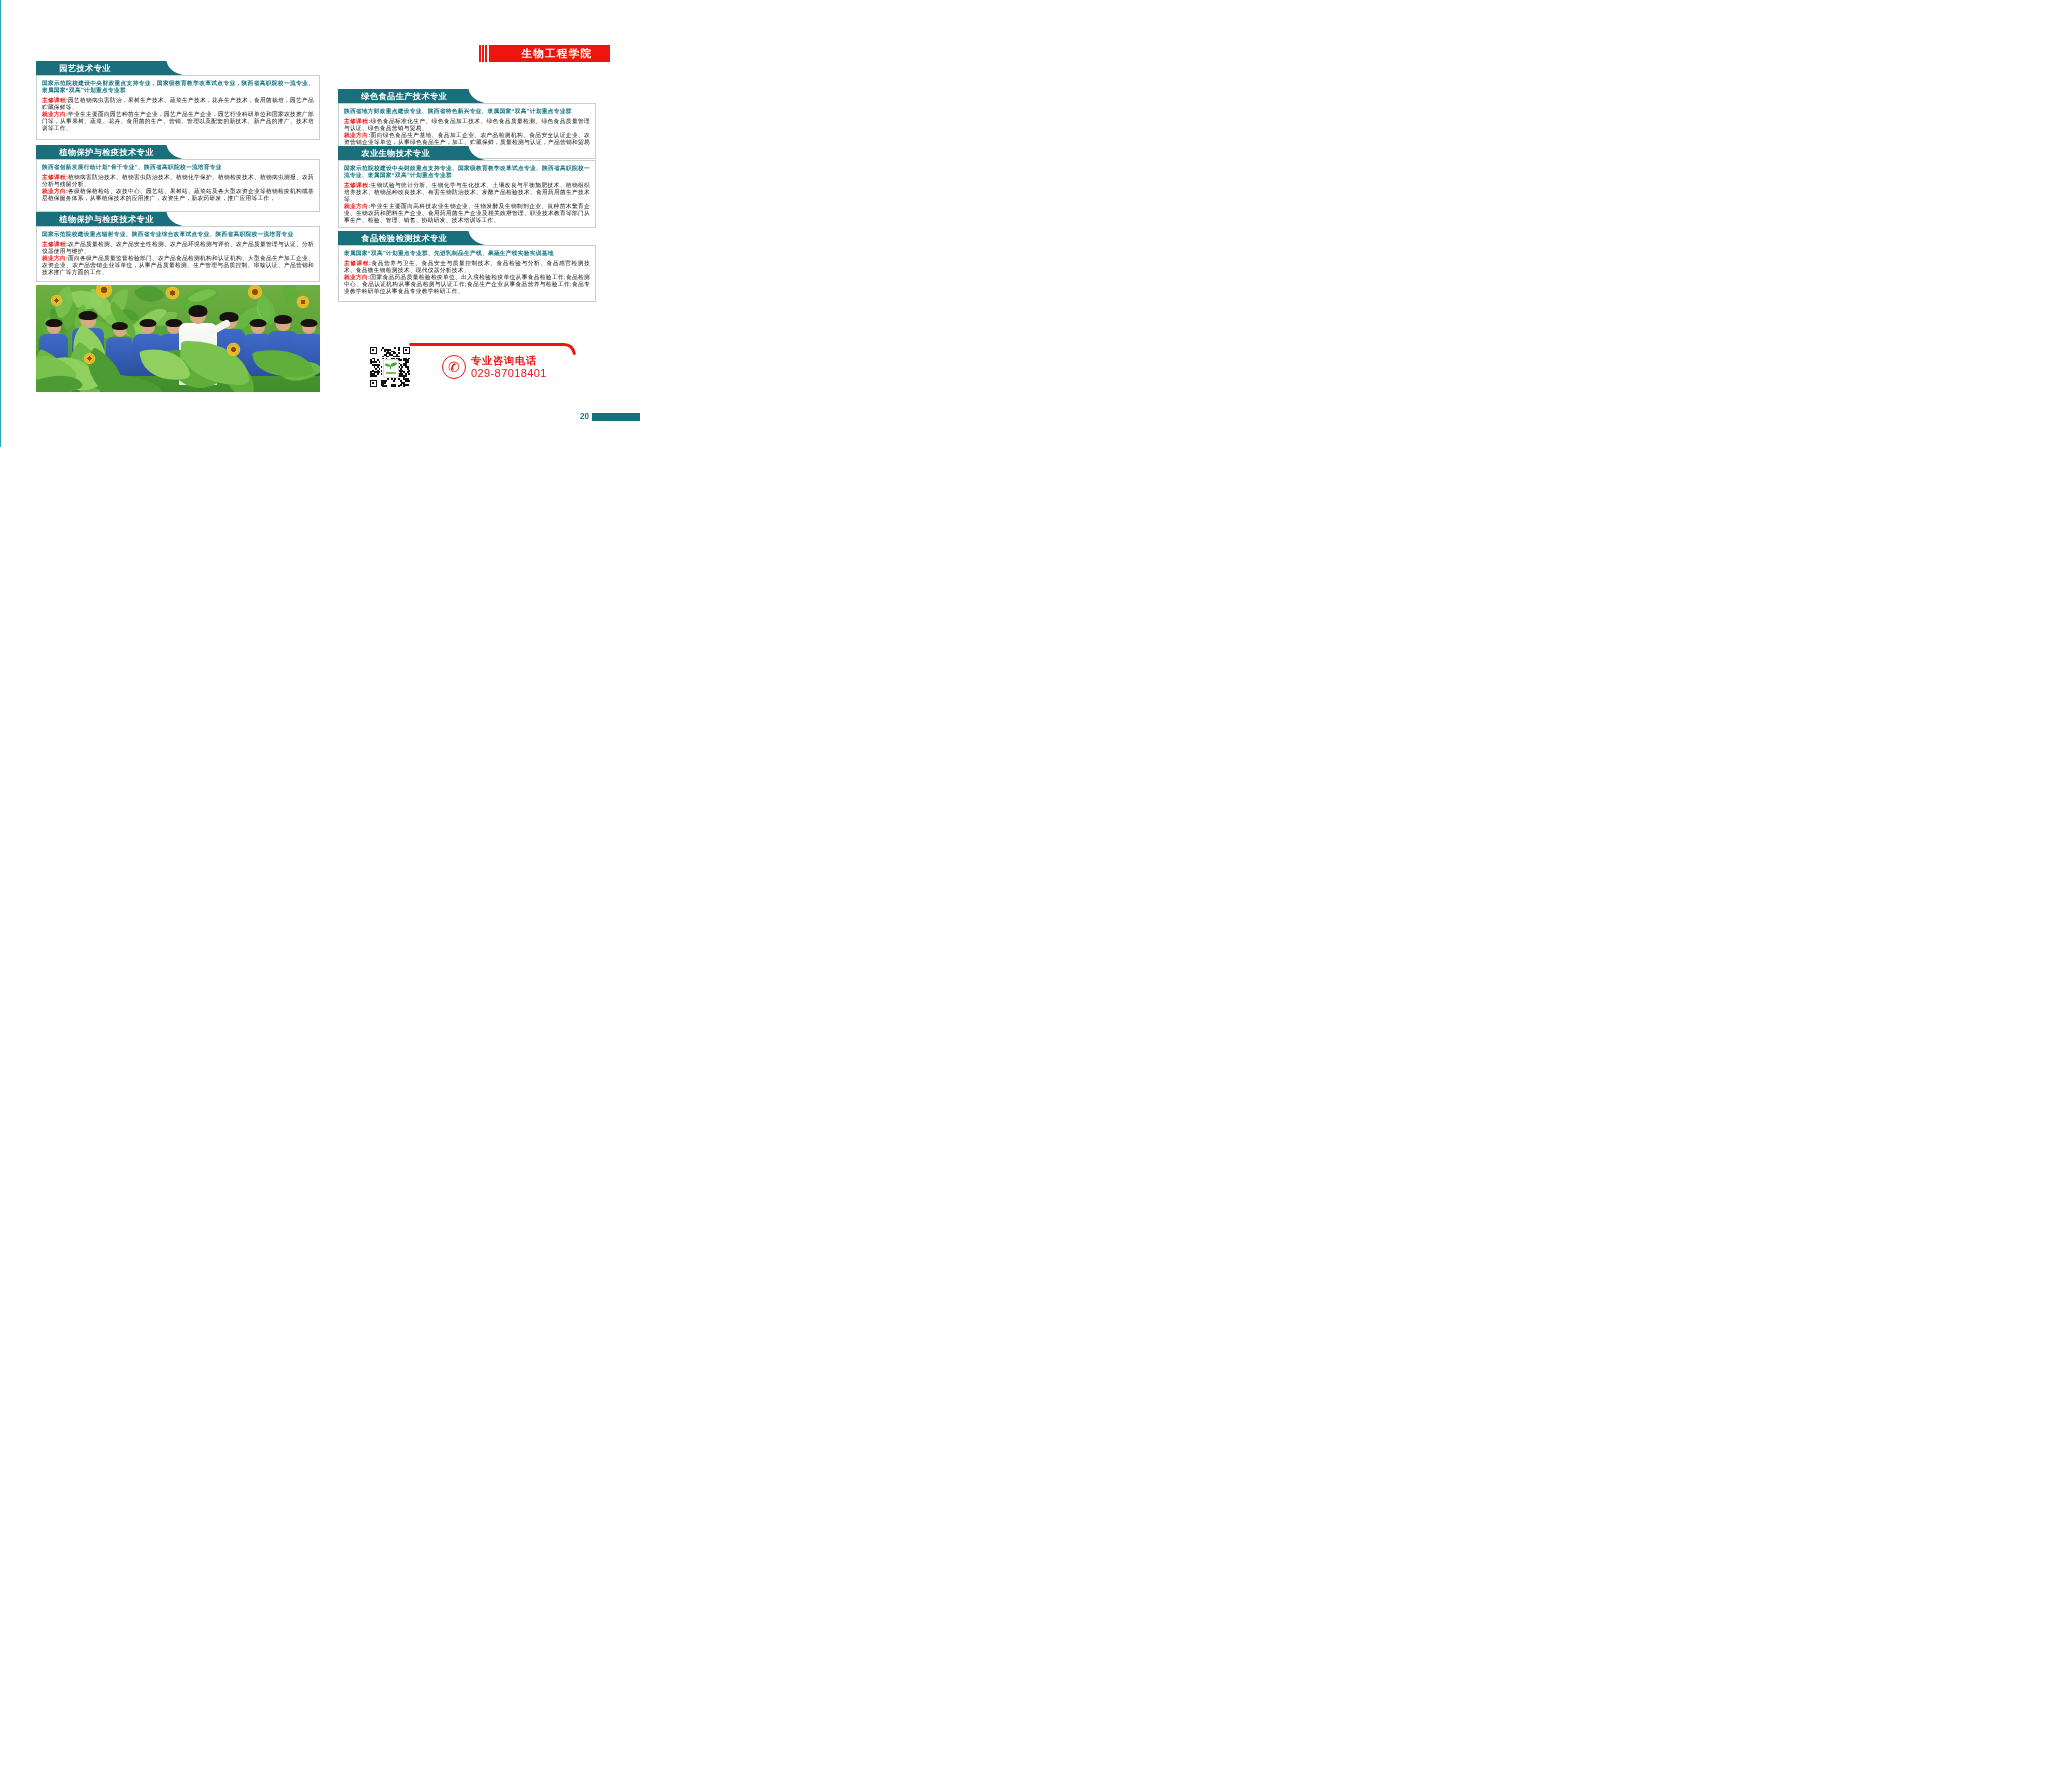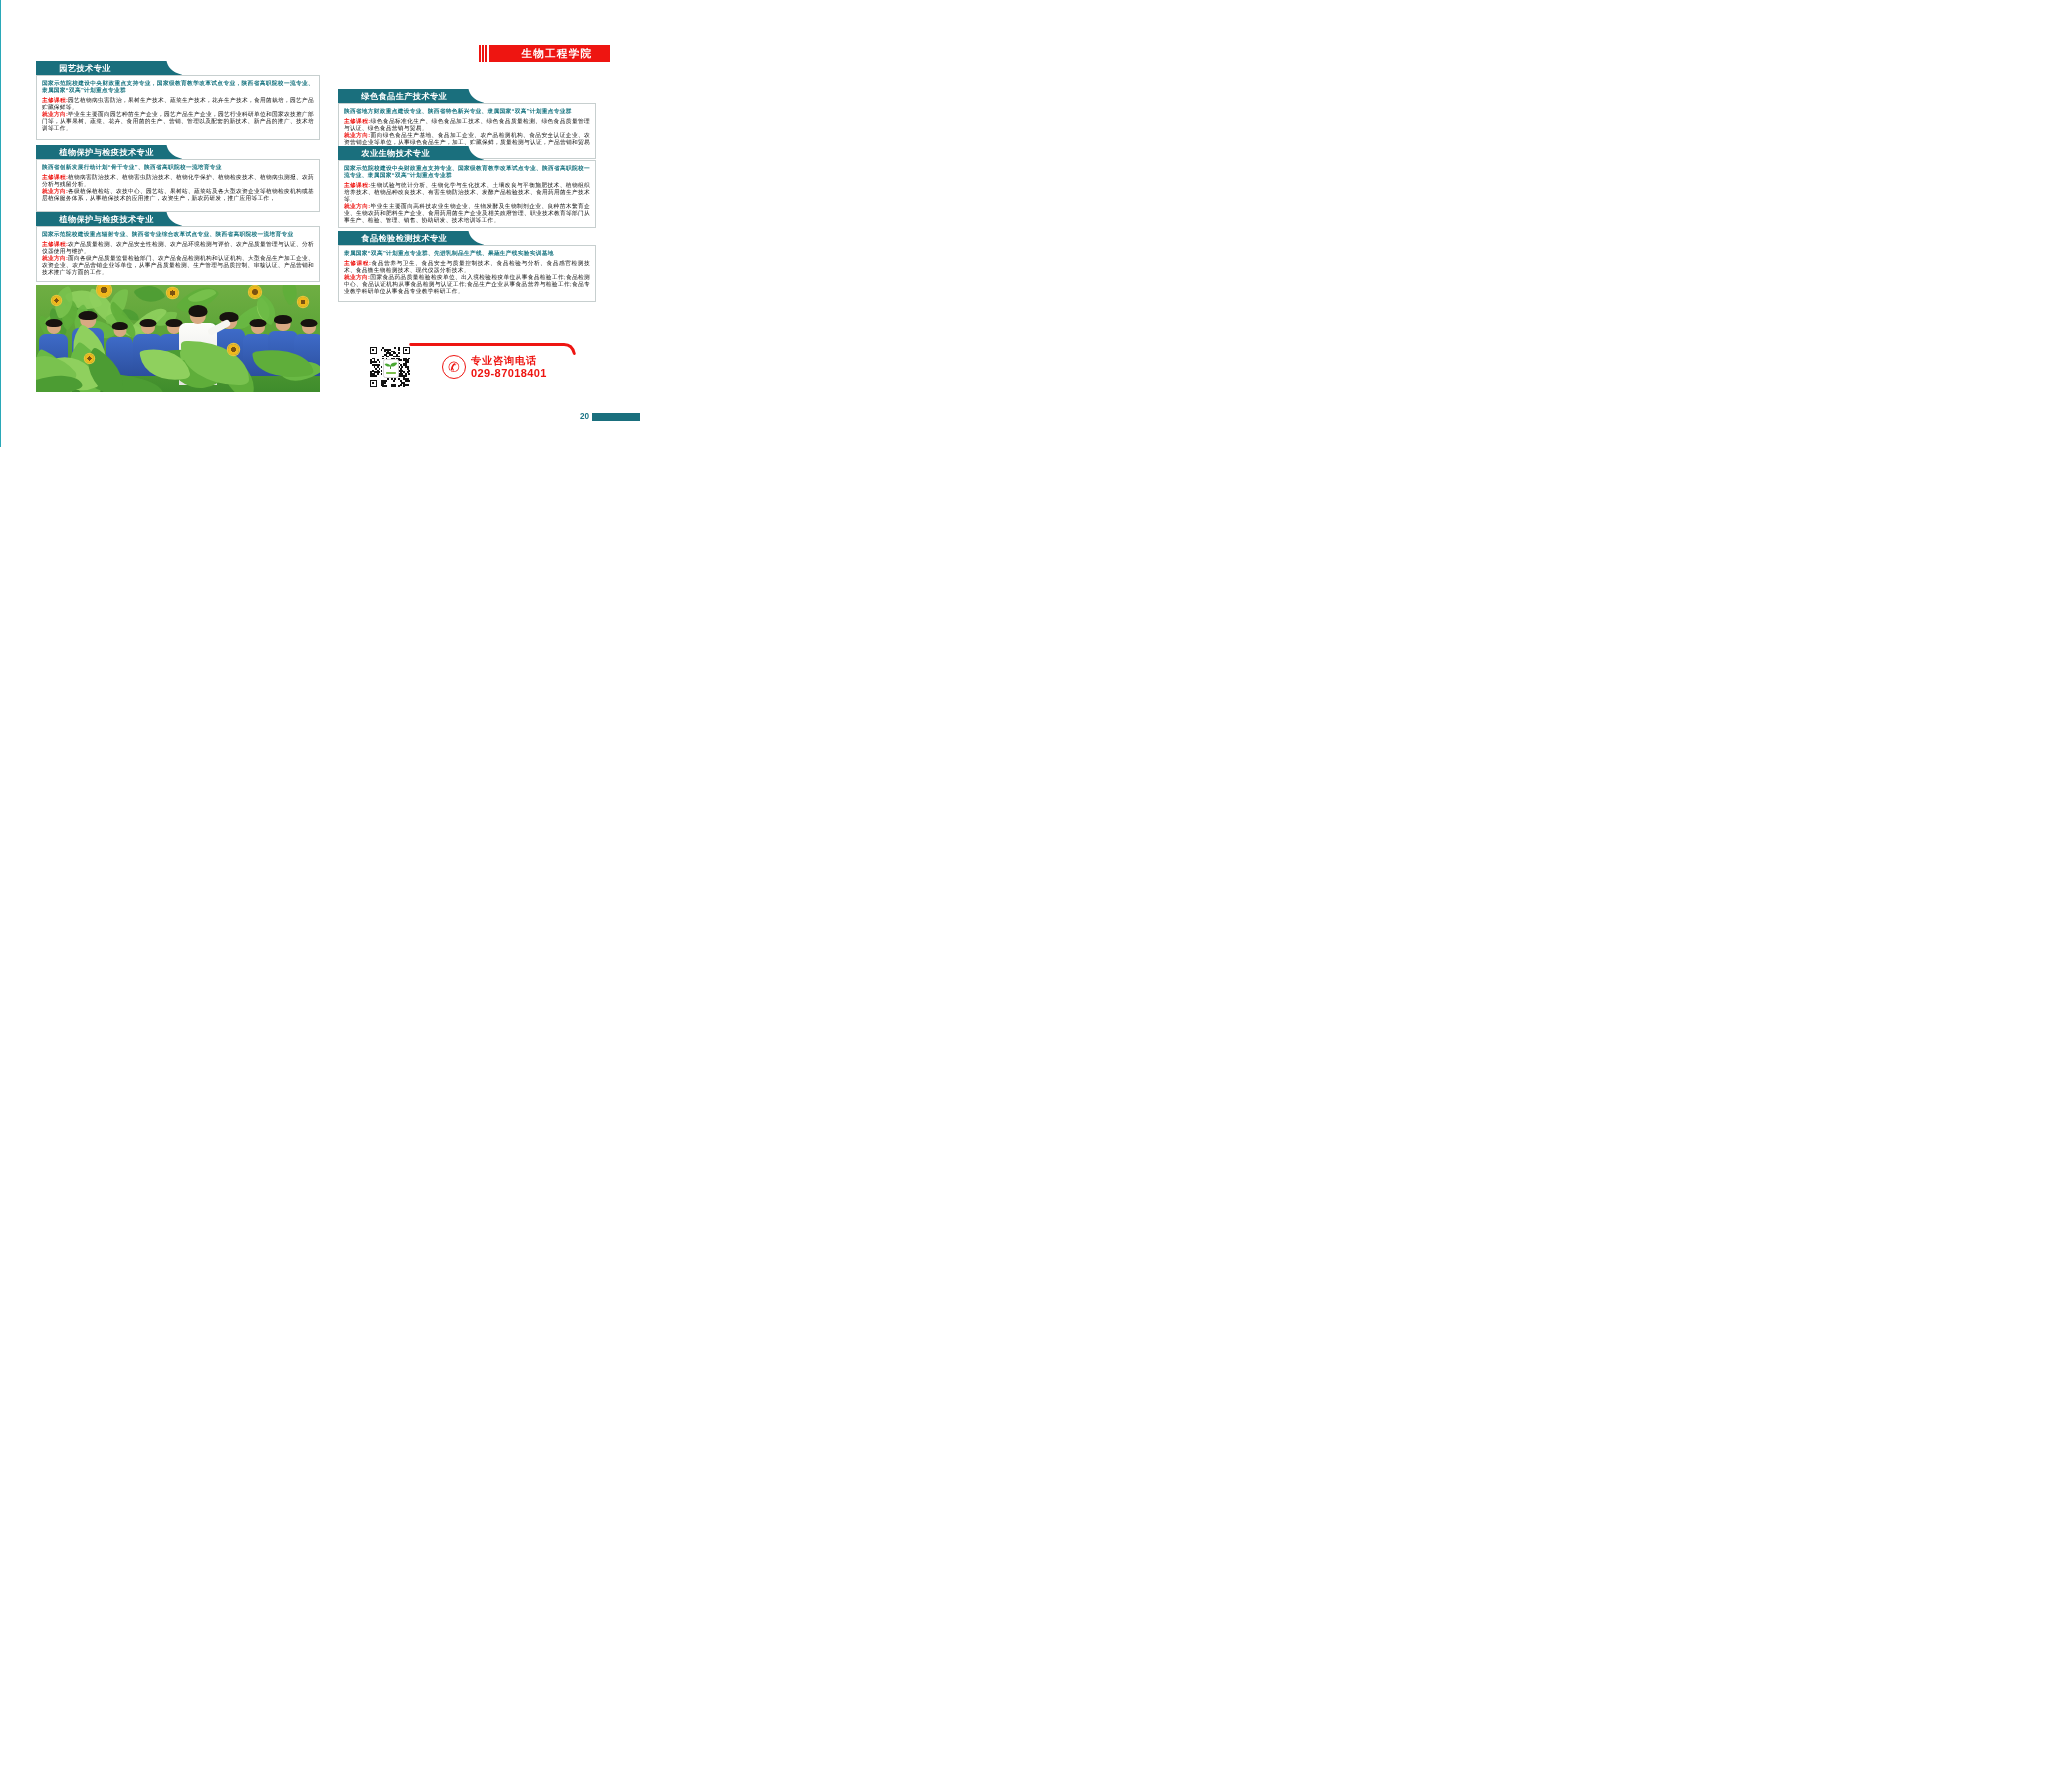--- a/index.html
+++ b/index.html
@@ -53,21 +53,21 @@
   .finder{position:absolute;width:6.5px;height:6.5px;border:1.6px solid #131313;background:#fff;box-sizing:border-box;}
   .finder:after{content:"";position:absolute;left:0.8px;top:0.8px;width:1.6px;height:1.6px;background:#131313;}
   .qr-logo{position:absolute;left:12.7px;top:11.5px;width:14.7px;height:17px;background:#fff;border:0.4px solid #d6d6d6;
            border-radius:2.5px;}
   .sprout-leaf{position:absolute;background:#49a832;border-radius:0 100% 0 100%;}
   .qr-logo .txt{position:absolute;left:2.5px;bottom:2.9px;width:9.8px;height:1.2px;background:#7bbf4a;border-radius:0.8px;}
   .phone-badge{position:absolute;left:442px;top:355px;width:24px;height:24px;border:1.6px solid #ee1511;
                border-radius:50%;box-sizing:border-box;display:flex;align-items:center;justify-content:center;}
   .phone-glyph{color:#ee1511;font-size:14px;line-height:1;transform:translateY(-0.4px);}
   .c-label{position:absolute;left:471px;top:354px;color:#ee1511;font-size:10.2px;font-weight:bold;letter-spacing:0.8px;}
-  .c-number{position:absolute;left:471px;top:367px;color:#ee1511;font-size:11px;letter-spacing:0.4px;font-weight:700;}
+  .c-number{position:absolute;left:471px;top:367px;color:#ee1511;font-size:11px;letter-spacing:0.4px;font-weight:400;}
 
   
   .pageno{position:absolute;left:580px;top:412px;color:#1a7586;font-size:8.2px;font-weight:bold;}
   .foot-bar{position:absolute;left:592px;top:413px;width:48px;height:8.2px;background:#1a6f7d;}
 </style>
 </head>
 <body>
 
 <div class="page">
   <div class="edge-left"></div>

